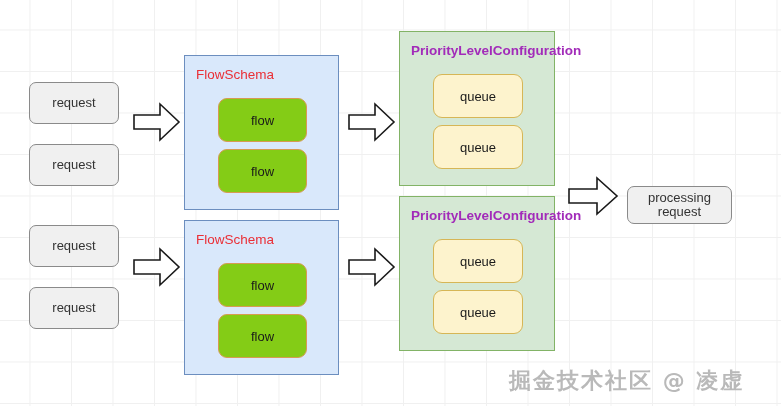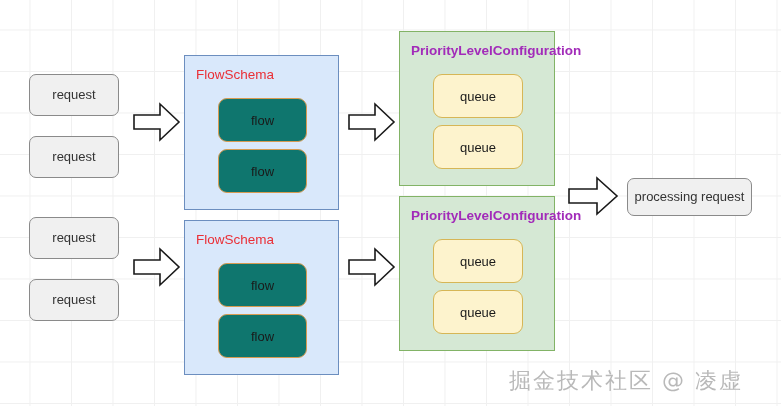--- a/index.html
+++ b/index.html
@@ -25,20 +25,21 @@
 
   
   .node {
     position: absolute;
     box-sizing: border-box;
     display: flex;
     align-items: center;
     justify-content: center;
     text-align: center;
     line-height: 1.1;
+    margin-top: 8px;
   }
 
   
   .req-box {
     background: #f0f0f0;
     border: 1px solid #8a8a8a;
     border-radius: 7px;
     color: #333333;
     font-size: 13px;
     box-shadow: 0 0 0 0 rgba(0,0,0,0);
@@ -73,21 +74,21 @@
     position: absolute;
     box-sizing: border-box;
     display: flex;
     align-items: center;
     justify-content: center;
     font-size: 13px;
     color: #1a1a1a;
     border-radius: 9px;
   }
   .item-flow {
-    background: #0f766e;
+    background: #84cc16;
     border: 1px solid #d79b51;
   }
   .item-queue {
     background: #fdf3cd;
     border: 1px solid #d6b656;
   }
 
   
   .arrow {
     position: absolute;
@@ -197,19 +198,19 @@
       <span>queue</span>
     </div>
   </div>
 
   <div class="arrow" style="left:568px; top:175px;">
     <svg width="52" height="42" viewBox="0 0 52 42">
       <polygon points="1,14 29,14 29,3 49,21 29,39 29,28 1,28" fill="#ffffff" stroke="#1a1a1a" stroke-width="1.6"></polygon>
     </svg>
   </div>
 
-  <div class="node req-box" style="left:627px; top:178px; width:125px; height:38px;">
+  <div class="node req-box" style="left:627px; top:178px; width:105px; height:38px;">
     <span>processing request</span>
   </div>
 
-  <div class="watermark" style="left:509px; top:366px;">掘金技术社区 @ 凌虚</div>
+  <div class="watermark" style="left:509px; top:366px;font-weight:bold;">掘金技术社区 @ 凌虚</div>
 
 </div>
 
 </body></html>

